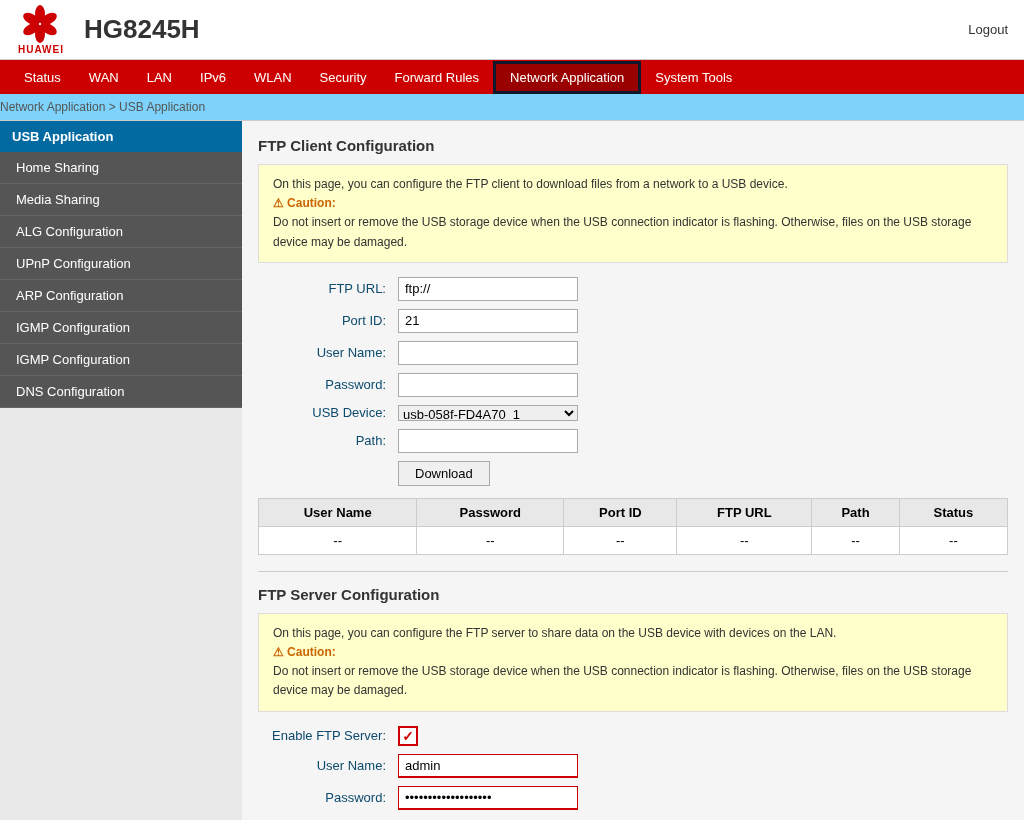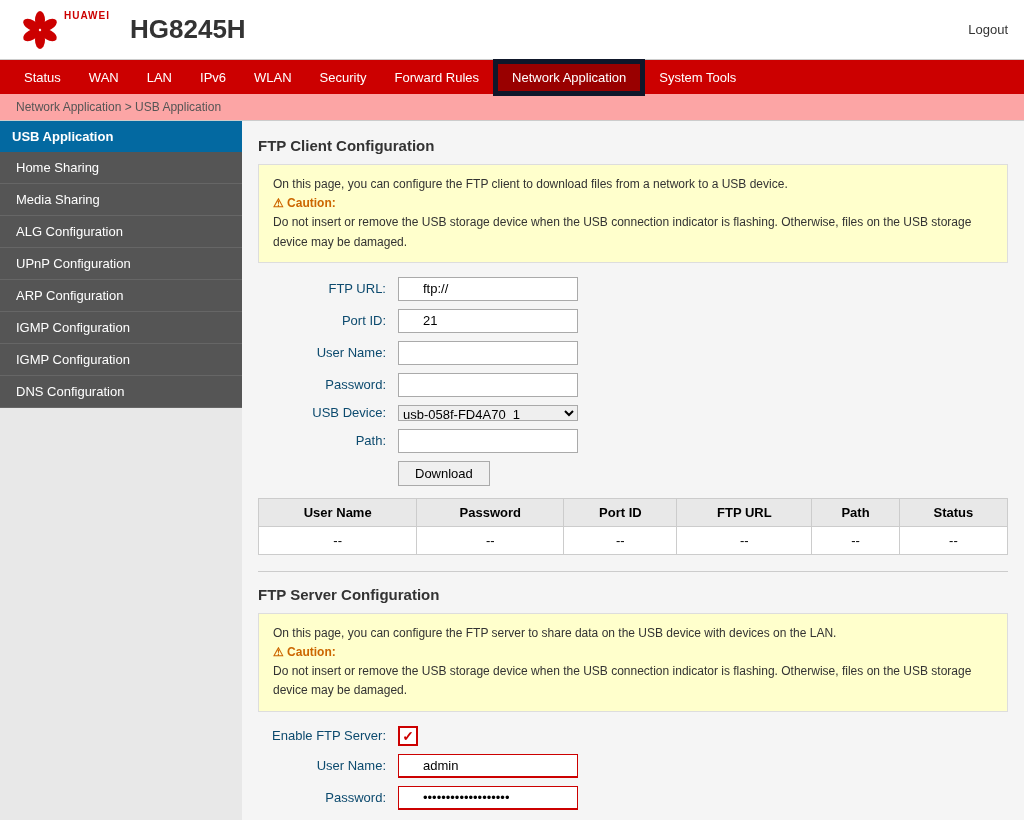--- a/index.html
+++ b/index.html
@@ -1,32 +1,32 @@
 <!DOCTYPE html>
 <html><head>
   <meta charset="utf-8">
   <style>
     * { box-sizing: border-box; margin: 0; padding: 0; }
     body { font-family: Arial, sans-serif; font-size: 13px; background: #d0d0d0; }
 
     
     .header { background: white; display: flex; align-items: center; padding: 8px 16px; border-bottom: 1px solid #ccc; height: 60px; }
-    .logo-area { display: flex; flex-direction: row; align-items: flex-start; margin-right: 20px; }
+    .logo-area { display: flex; flex-direction: column; align-items: flex-end; margin-right: 20px; }
     .logo-flower { width: 48px; height: 40px; }
     .logo-text { font-size: 10px; font-weight: bold; color: #cc0000; letter-spacing: 1px; }
     .model-title { font-size: 26px; font-weight: bold; color: #333; flex: 1; }
     .logout-btn { font-size: 13px; color: #333; cursor: pointer; }
 
     
     .nav { background: #cc0000; display: flex; align-items: center; padding: 0 10px; height: 34px; }
     .nav-item { color: white; padding: 6px 14px; font-size: 13px; cursor: pointer; white-space: nowrap; }
-    .nav-item.active { background: #990000; border: 5px solid #0f172a; }
-
-    
-    .breadcrumb { background: #fca5a5; padding: 6px 16px; font-size: 12px; color: #555; border-bottom: 1px solid #ccc; }
+    .nav-item.active { background: #990000; border: 3px solid #0f172a; }
+
+    
+    .breadcrumb { background: #7dd3fc; padding: 6px 0; font-size: 12px; color: #555; border-bottom: 1px solid #ccc; }
 
     
     .layout { display: flex; min-height: calc(820px - 60px - 34px - 26px - 32px); }
 
     
     .sidebar { width: 242px; background: #e8e8e8; flex-shrink: 0; }
     .sidebar-header { background: #0369a1; color: white; padding: 8px 12px; font-size: 13px; font-weight: bold; }
     .sidebar-item { background: #555; color: white; padding: 8px 16px; font-size: 13px; cursor: pointer; border-bottom: 1px solid #666; }
 
     
@@ -34,21 +34,21 @@
 
     .section-title { font-size: 15px; font-weight: bold; color: #333; margin-bottom: 10px; }
 
     
     .info-box { background: #ffffcc; border: 1px solid #ddd; padding: 10px 14px; margin-bottom: 14px; font-size: 12px; color: #333; line-height: 1.6; }
     .caution { color: #cc6600; font-weight: bold; }
 
     
     .form-row { display: flex; align-items: center; margin-bottom: 8px; }
     .form-label { width: 140px; text-align: right; padding-right: 12px; font-size: 13px; color: #0c4a6e; flex-shrink: 0; }
-    .form-input { width: 180px; height: 24px; border: 1px solid #aaa; padding: 2px 24px; font-size: 13px; }
+    .form-input { width: 180px; height: 24px; border: 1px solid #aaa; padding: 2px 6px; font-size: 13px; }
     .form-select { width: 180px; height: 16px; border: 1px solid #aaa; font-size: 13px; }
     .form-input.red-border { border-color: #cc0000; border-bottom: 2px solid #cc0000; }
 
     
     .btn { padding: 4px 16px; background: #f0f0f0; border: 1px solid #aaa; font-size: 13px; cursor: pointer; }
     .btn-row { margin: 8px 0 12px 140px; }
 
     
     .data-table { width: 100%; border-collapse: collapse; margin-bottom: 16px; font-size: 13px; }
     .data-table th { background: #e8e8e8; border: 1px solid #ccc; padding: 6px 10px; text-align: center; font-weight: bold; }

